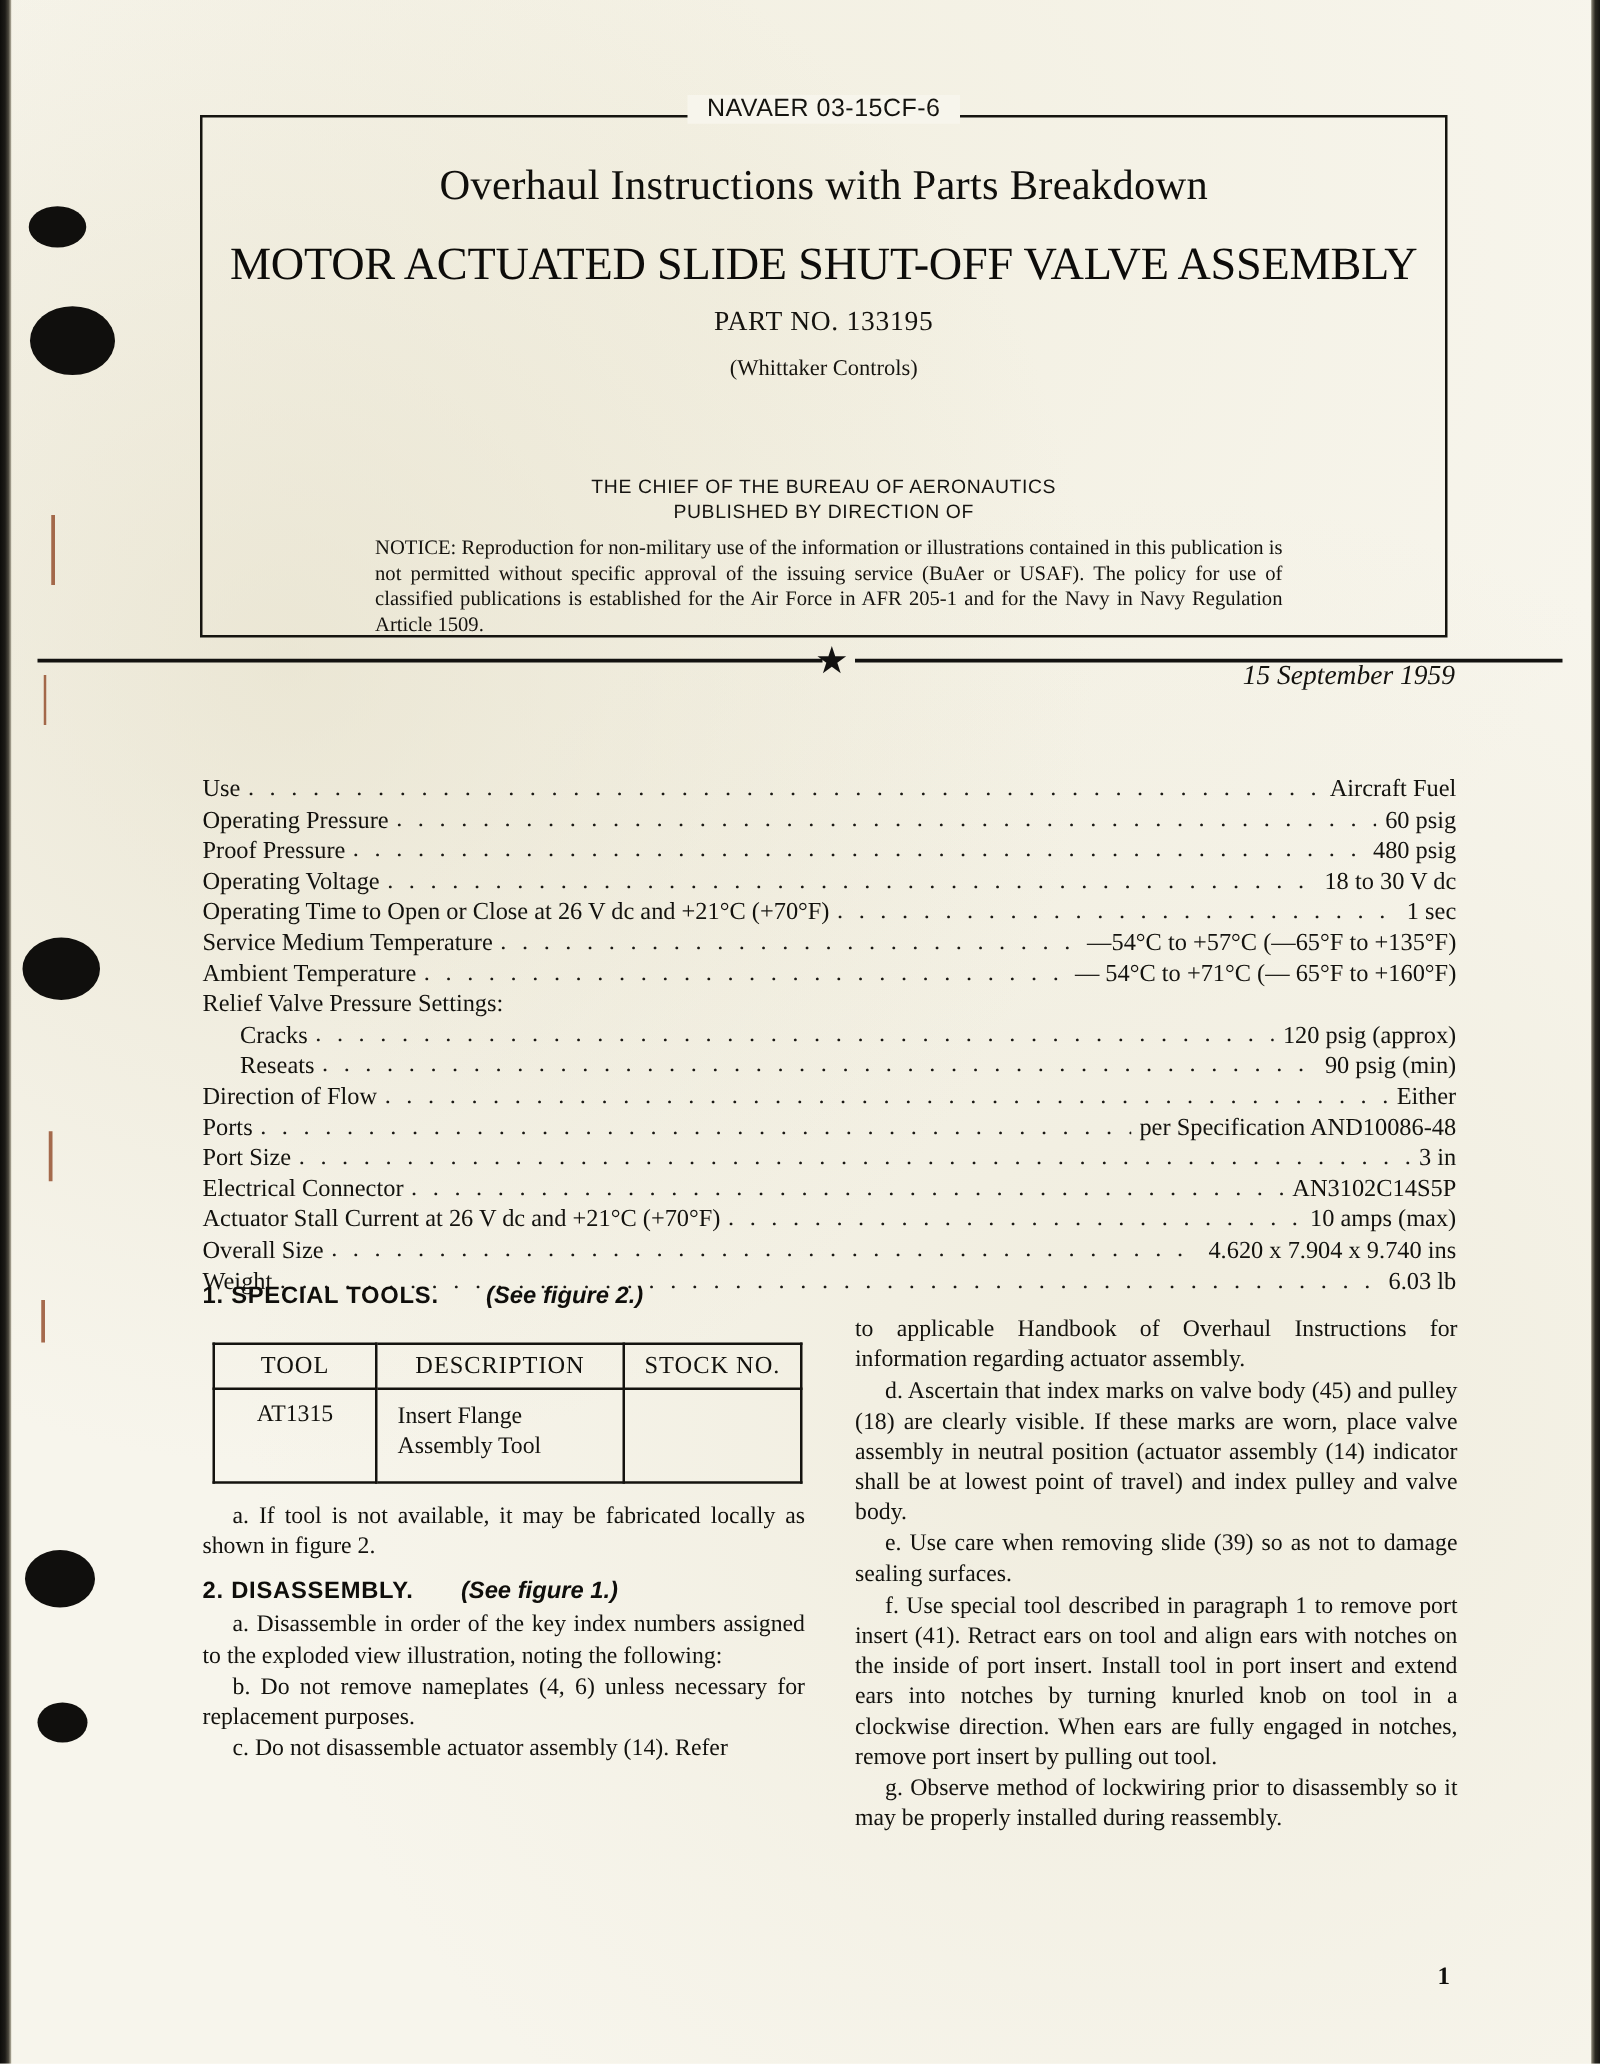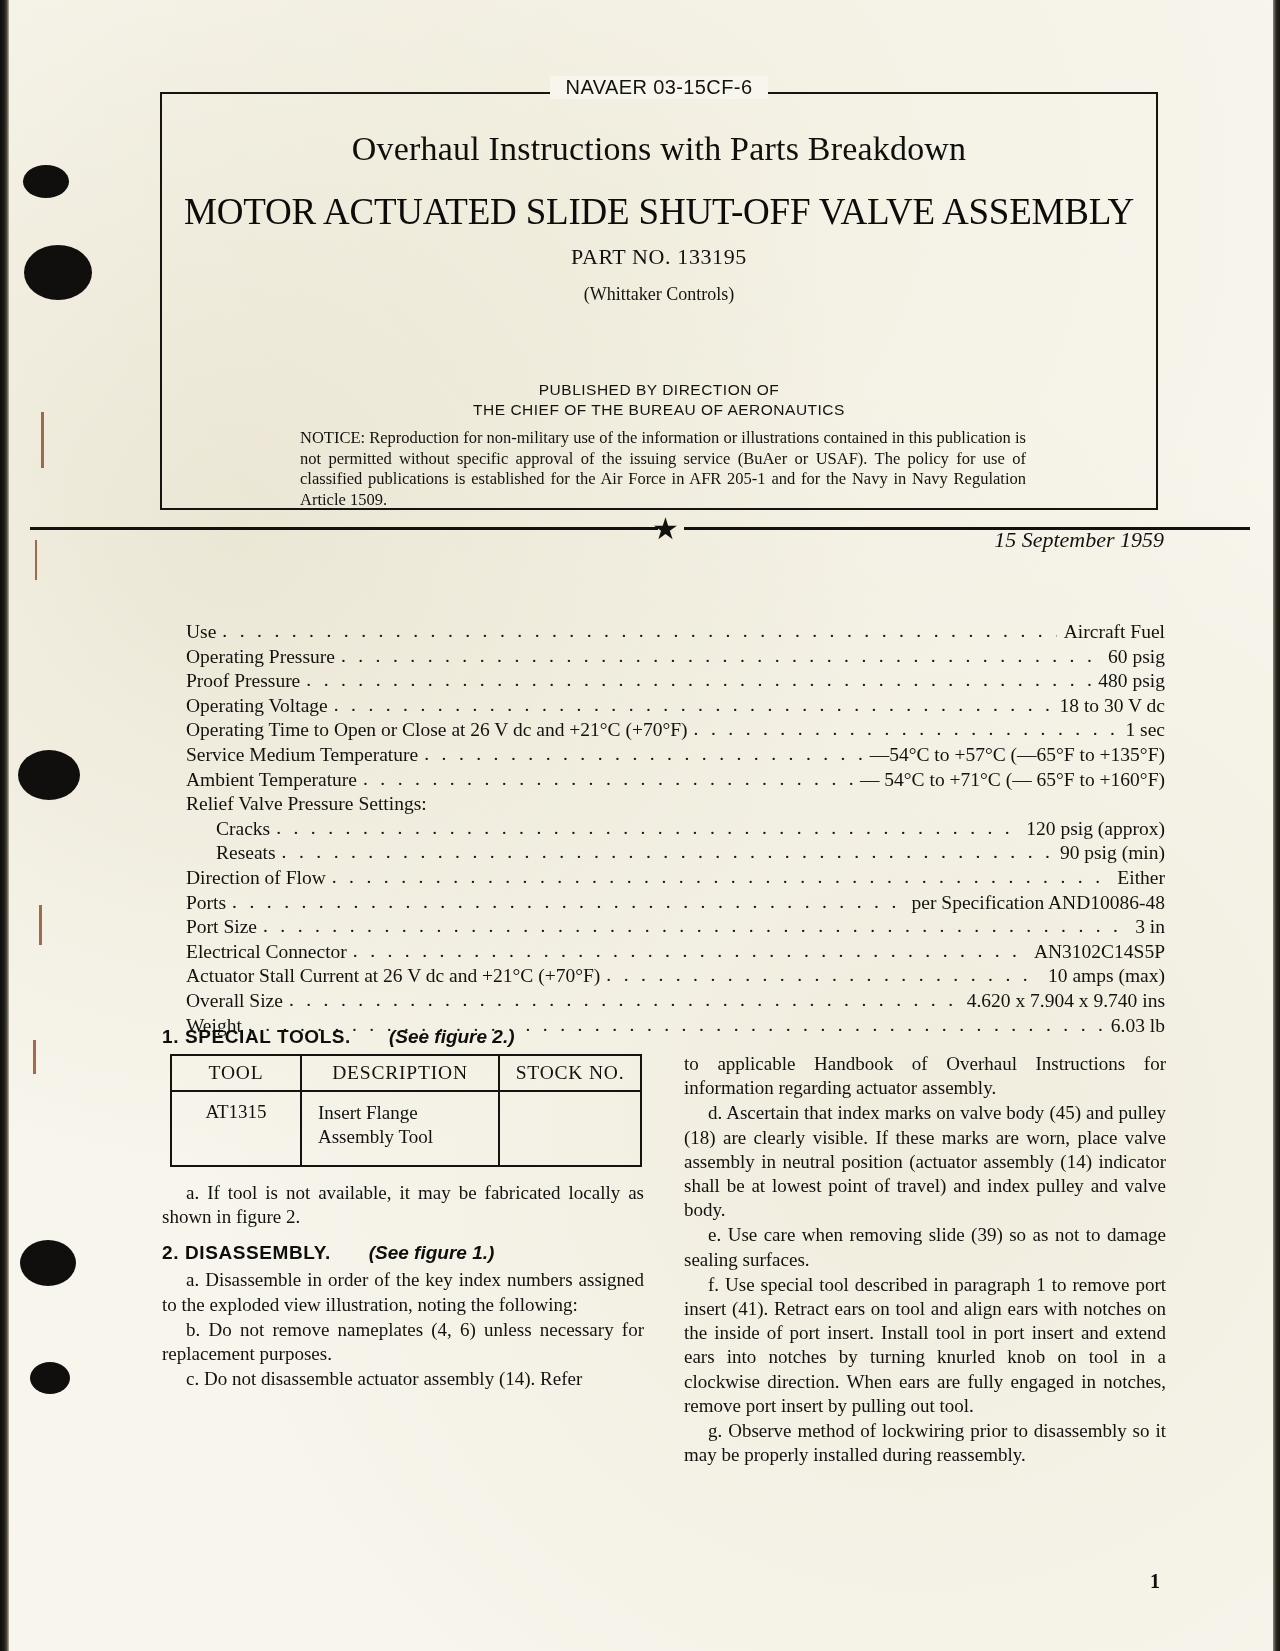--- a/index.html
+++ b/index.html
@@ -182,21 +182,20 @@
     top: 620px;
     width: 1003px;
   }
   .lp-row {
     display: flex;
     align-items: baseline;
     font-size: 19.5px;
     line-height: 24.6px;
     color: #13120e;
     white-space: nowrap;
-    margin-left: 24px;
   }
   .lp-row .lbl { flex: 0 0 auto; padding-right: 6px; }
   .lp-row .lbl.indent { padding-left: 30px; }
   .lp-row .leader {
     flex: 1 1 auto;
     overflow: hidden;
     white-space: nowrap;
     color: #1a1814;
     font-size: 19.5px;
     letter-spacing: 3.8px;
@@ -244,21 +243,21 @@
     margin: 0 0 1px 0;
     text-indent: 24px;
     hyphens: none;
   }
   .para.noind { text-indent: 0; margin-top: 26px; }
   .gap-sm { height: 12px; }
 
   
   .tools-table {
     border-collapse: collapse;
-    margin: 6px 0 14px 8px;
+    margin: 26px 0 14px 8px;
     width: 470px;
     table-layout: fixed;
   }
   .tools-table th, .tools-table td {
     border: 2px solid #14130f;
     font-size: 19px;
     color: #13120e;
     font-weight: normal;
     padding: 5px 8px;
   }
@@ -318,22 +317,22 @@
     <div class="doc-no-wrap">
       <span class="doc-no">NAVAER 03-15CF-6</span>
     </div>
 
     <div style="position:absolute; left:160px; top:92px; width:998px; height:418px;">
       <div class="t-sub1">Overhaul Instructions with Parts Breakdown</div>
       <div class="t-main">MOTOR ACTUATED SLIDE SHUT-OFF VALVE ASSEMBLY</div>
       <div class="t-part">PART NO. 133195</div>
       <div class="t-maker">(Whittaker Controls)</div>
       <div class="t-pub">
+        <div>THE CHIEF OF THE BUREAU OF AERONAUTICS</div>
         <div>PUBLISHED BY DIRECTION OF</div>
-        <div>THE CHIEF OF THE BUREAU OF AERONAUTICS</div>
       </div>
       <div class="t-notice">NOTICE: Reproduction for non-military use of the information or illustrations contained in this publication is not permitted without specific approval of the issuing service (BuAer or USAF). The policy for use of classified publications is established for the Air Force in AFR 205-1 and for the Navy in Navy Regulation Article 1509.</div>
     </div>
 
     <div class="divider">
       <div class="rule rule-l"></div>
       <div class="star">★</div>
       <div class="rule rule-r"></div>
     </div>
     <div class="date">15 September 1959</div>

